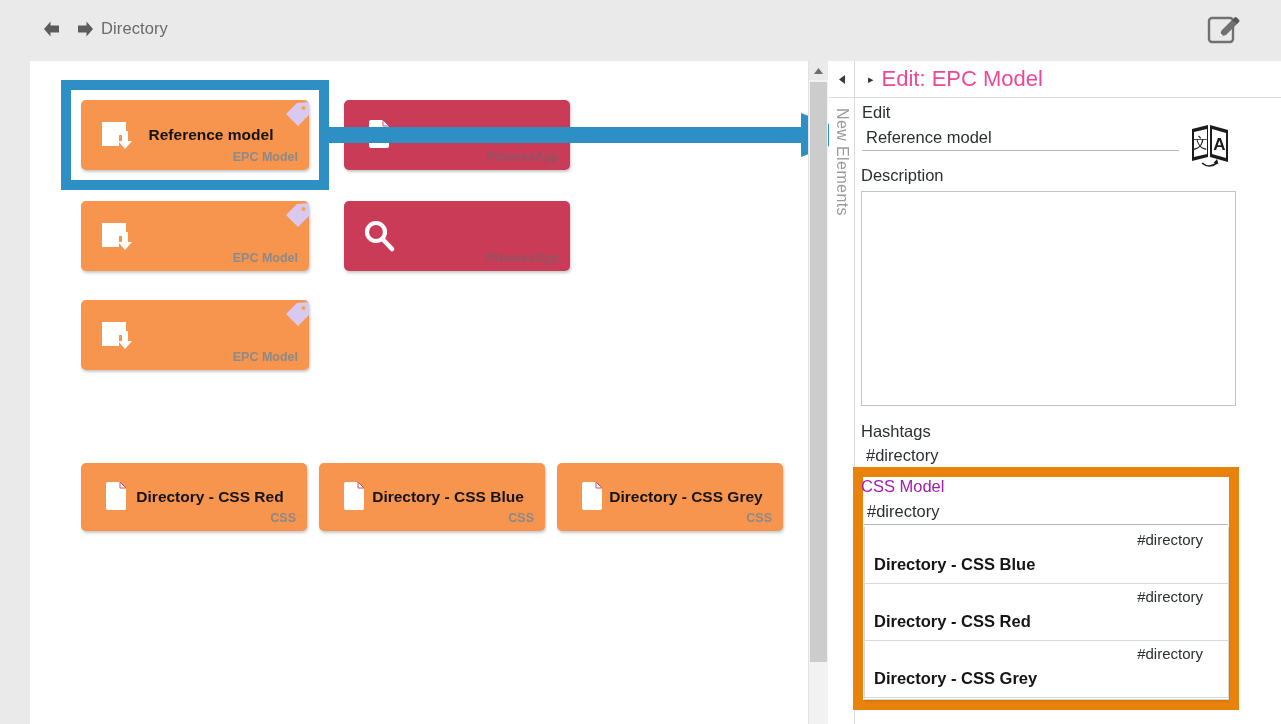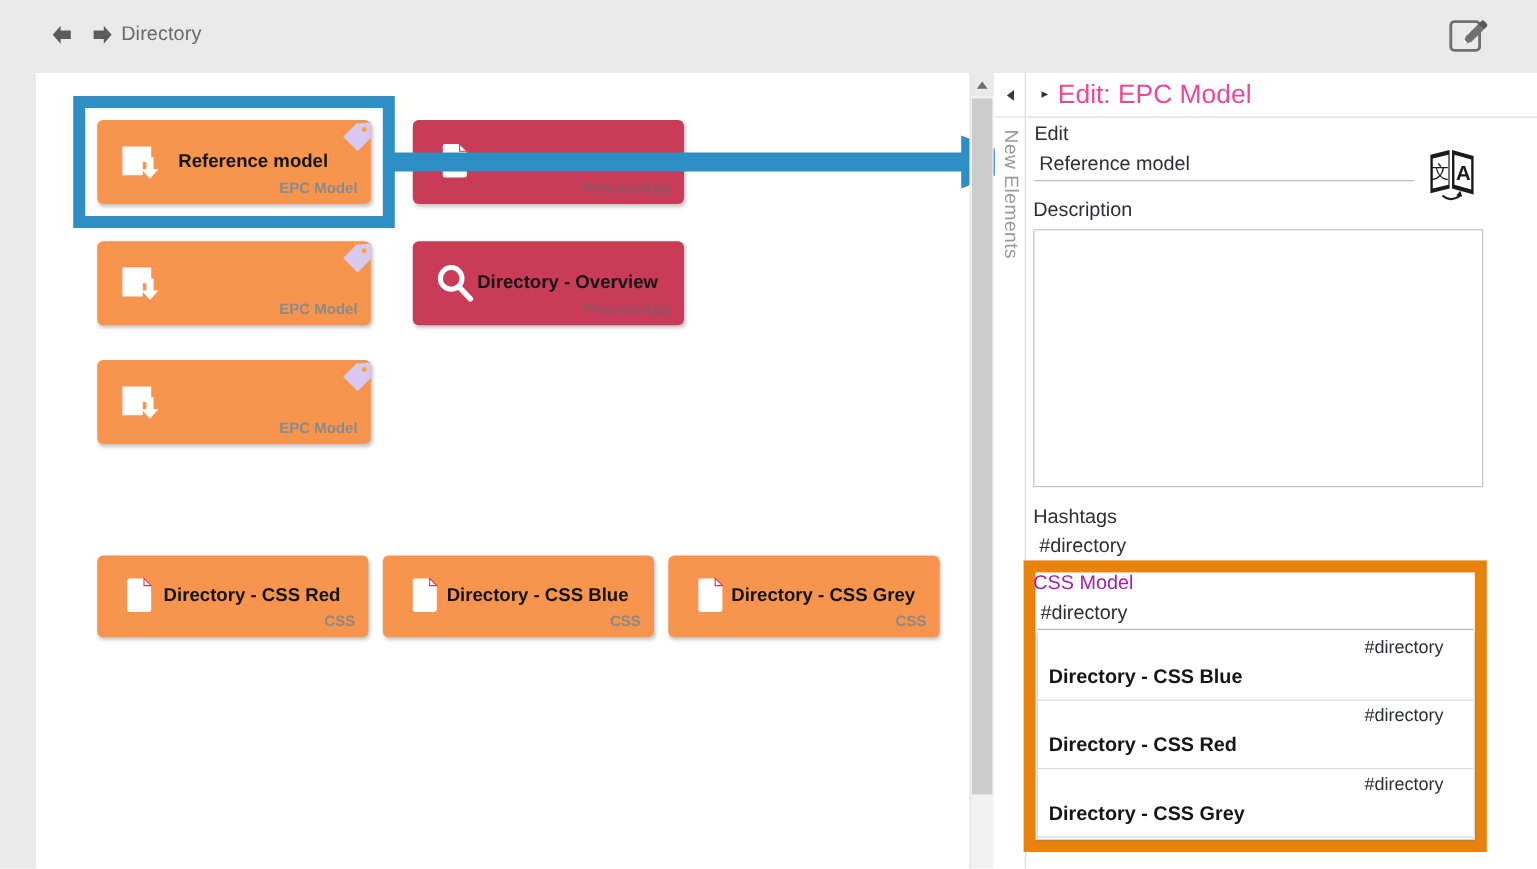--- a/index.html
+++ b/index.html
@@ -393,21 +393,20 @@
           <span class="tile-tag"><svg viewBox="0 0 34 34" width="34" height="34">
               <path d="M33 3 L33 16 L22 27 L10 15 L21 4 Z" fill="#d9c8ef"></path>
               <circle cx="27.5" cy="9" r="2.1" fill="#f2a84a"></circle>
             </svg></span>
         </div>
         <div class="tile red" style="left: 314px; top: 140px; width: 226px; height: 70px;">
           <span class="tile-icon"><svg viewBox="0 0 36 36" width="36" height="36">
               <circle cx="15" cy="14" r="9" fill="none" stroke="#ffffff" stroke-width="4.2"></circle>
               <path d="M21.5 21 L31 31" stroke="#ffffff" stroke-width="4.6" stroke-linecap="round"></path>
             </svg></span>
-          <div class="tile-title">Directory - Overview</div>
           <div class="tile-type">ProcessApp</div>
         </div>
         <div class="tile orange" style="left: 51px; top: 239px; width: 228px; height: 70px;">
           <span class="tile-icon"><svg viewBox="0 0 36 36" width="36" height="36">
               <path d="M4 5 H28 V18 H21 V29 H4 Z" fill="#ffffff"></path>
               <path d="M24 14 H30 V24 H34 L27 32 L20 24 H24 Z" fill="#ffffff"></path>
             </svg></span>
           <div class="tile-type">EPC Model</div>
           <span class="tile-tag"><svg viewBox="0 0 34 34" width="34" height="34">
               <path d="M33 3 L33 16 L22 27 L10 15 L21 4 Z" fill="#d9c8ef"></path>

